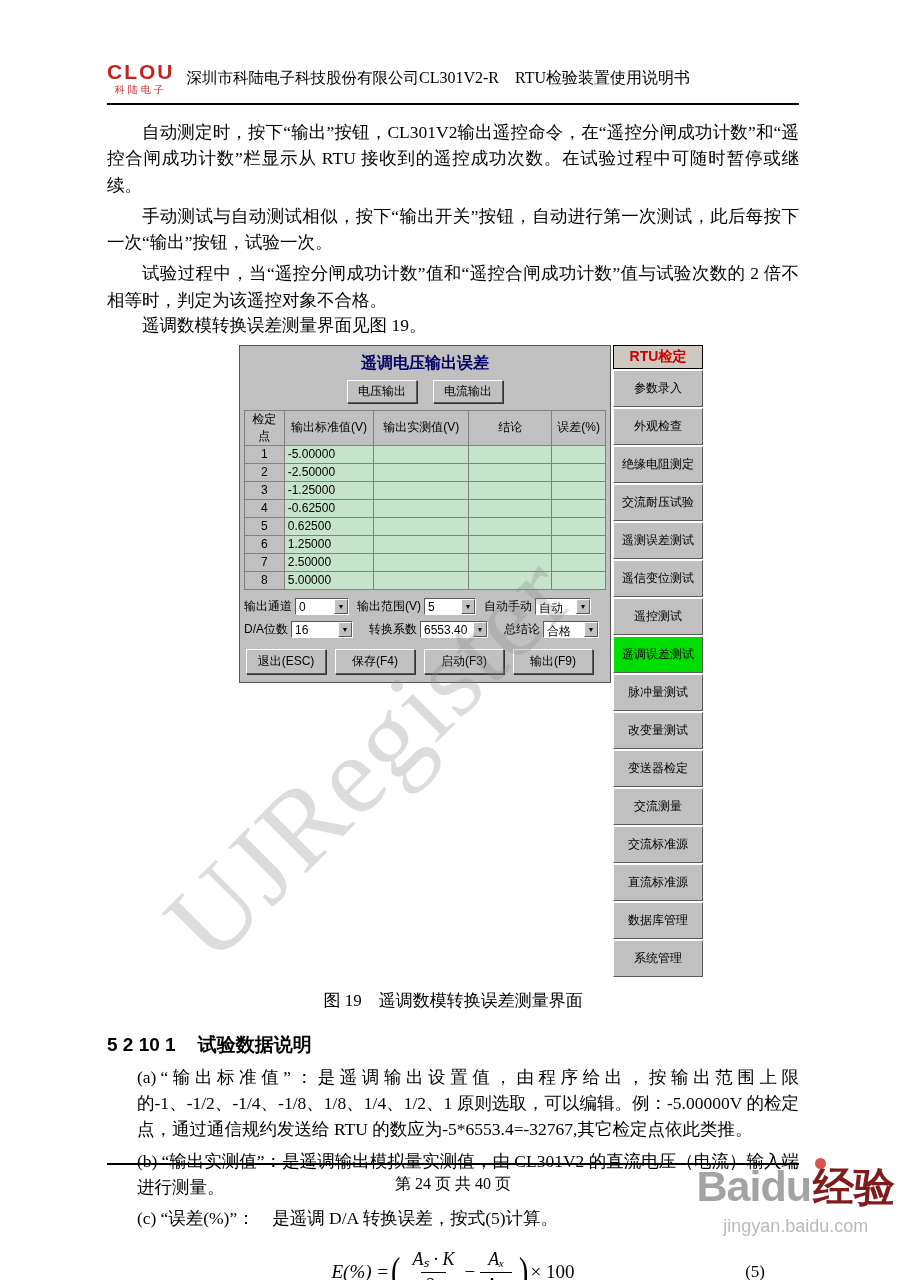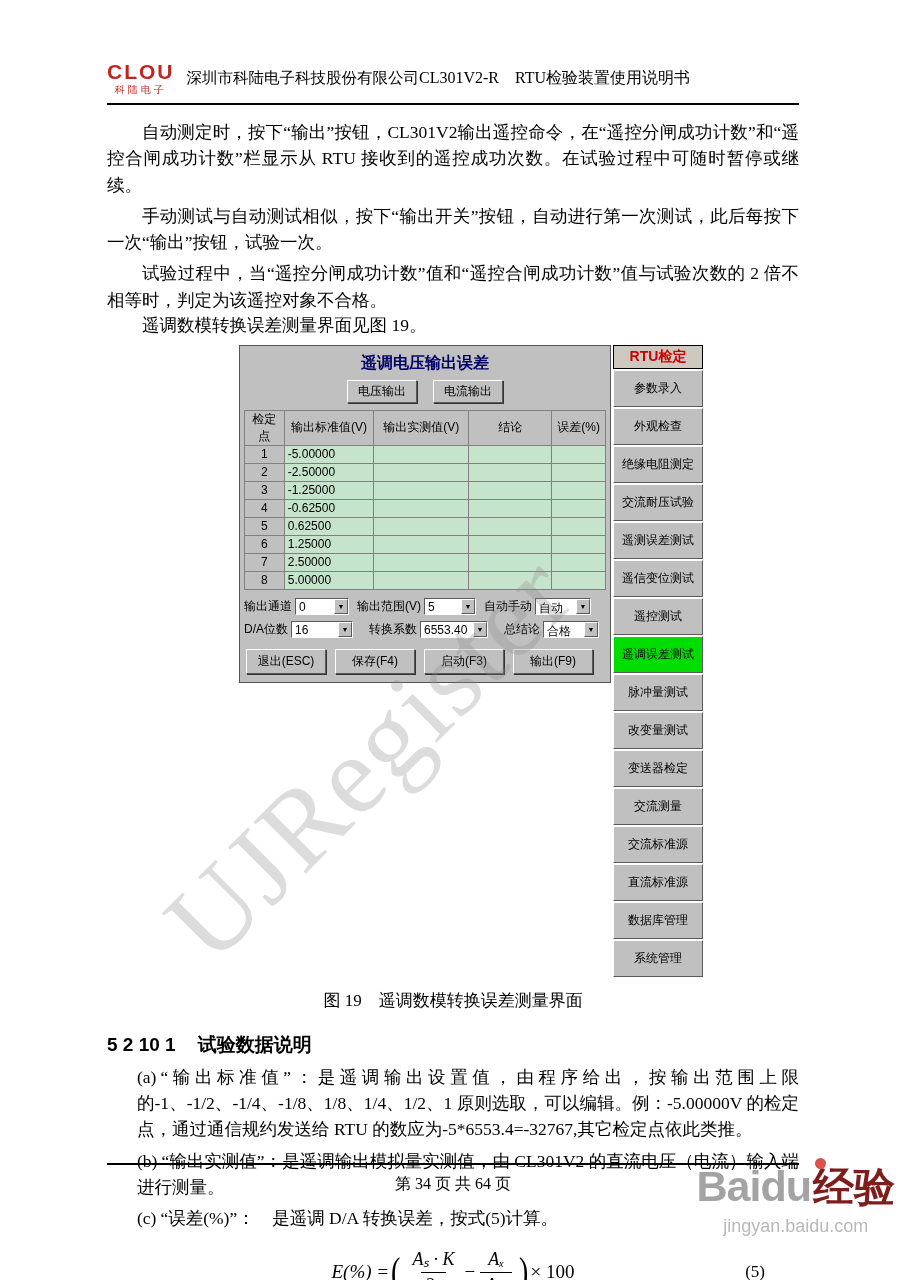--- a/index.html
+++ b/index.html
@@ -302,21 +302,21 @@
     </div>
 
     <div class="where">式中：Aₛ、Aₓ——遥调输出设置值、遥调输出实测值；</div>
     <div class="where">Aₘ——遥调输出范围上限；</div>
     <div class="where">K —— 转换系数，即遥调 D/A 满度值与遥调输出范围上限的比值；</div>
     <div class="where">n —— 遥调 D/A 位数。</div>
 
   </div>
 
   <div class="footer">
-    <span>第 34 页 共 64 页</span>
+    <span>第 24 页 共 40 页</span>
   </div>
 
   <div class="baidu-wm">
     <div class="baidu-row">
       <span class="baidu-brand">Baidu</span><span class="baidu-cn">经验</span>
       <span class="paw-dot"></span>
     </div>
     <div class="baidu-url">jingyan.baidu.com</div>
   </div>
 

